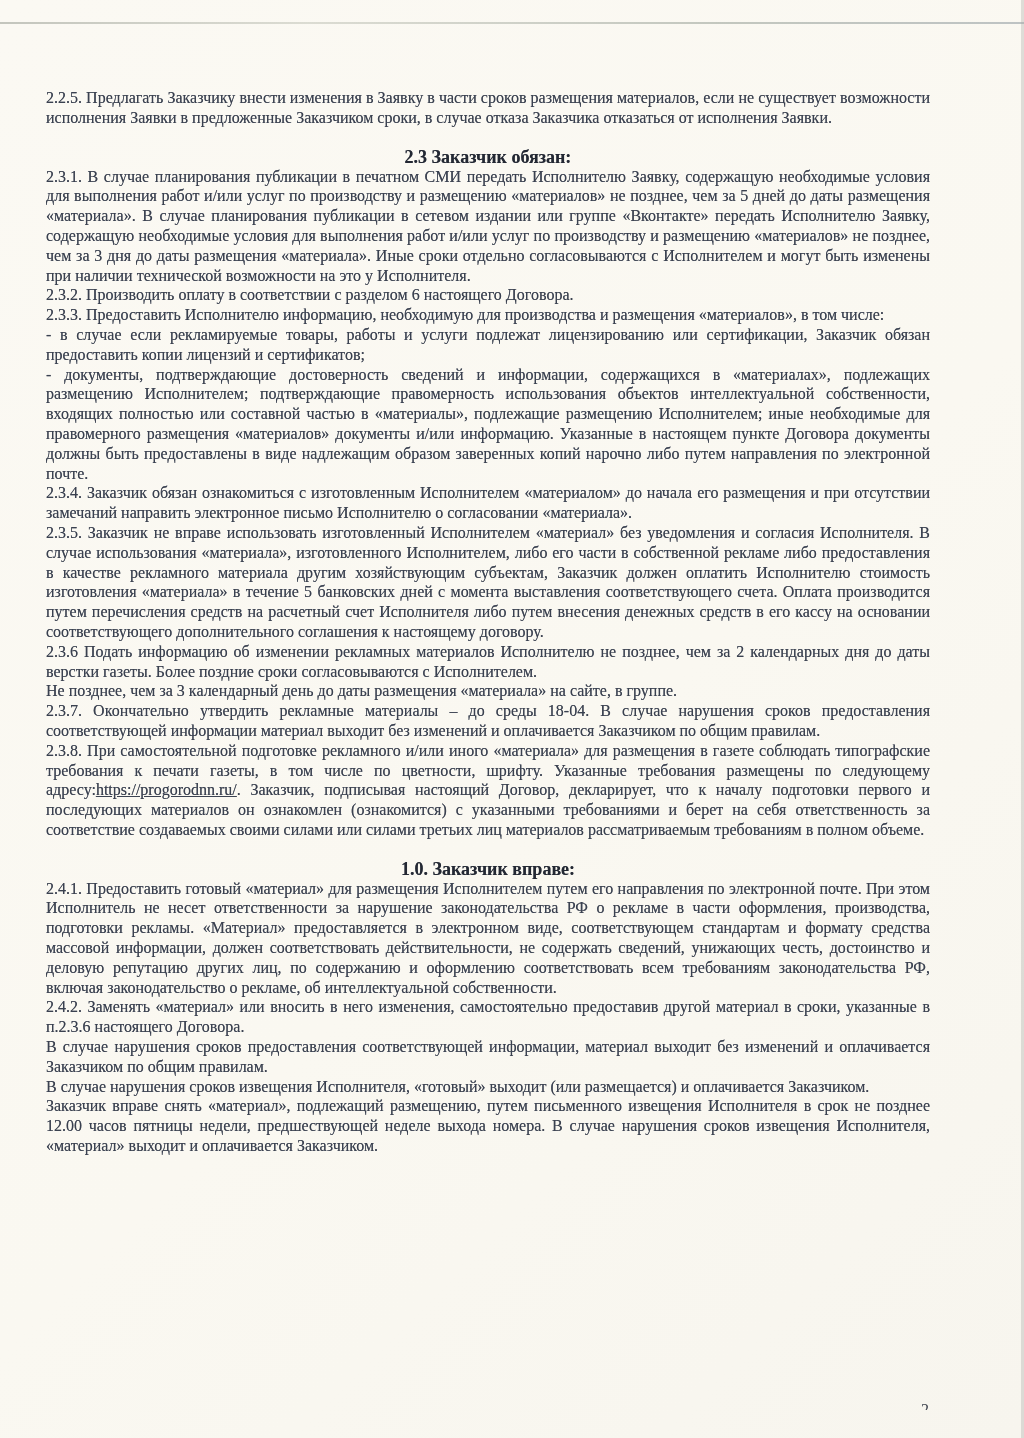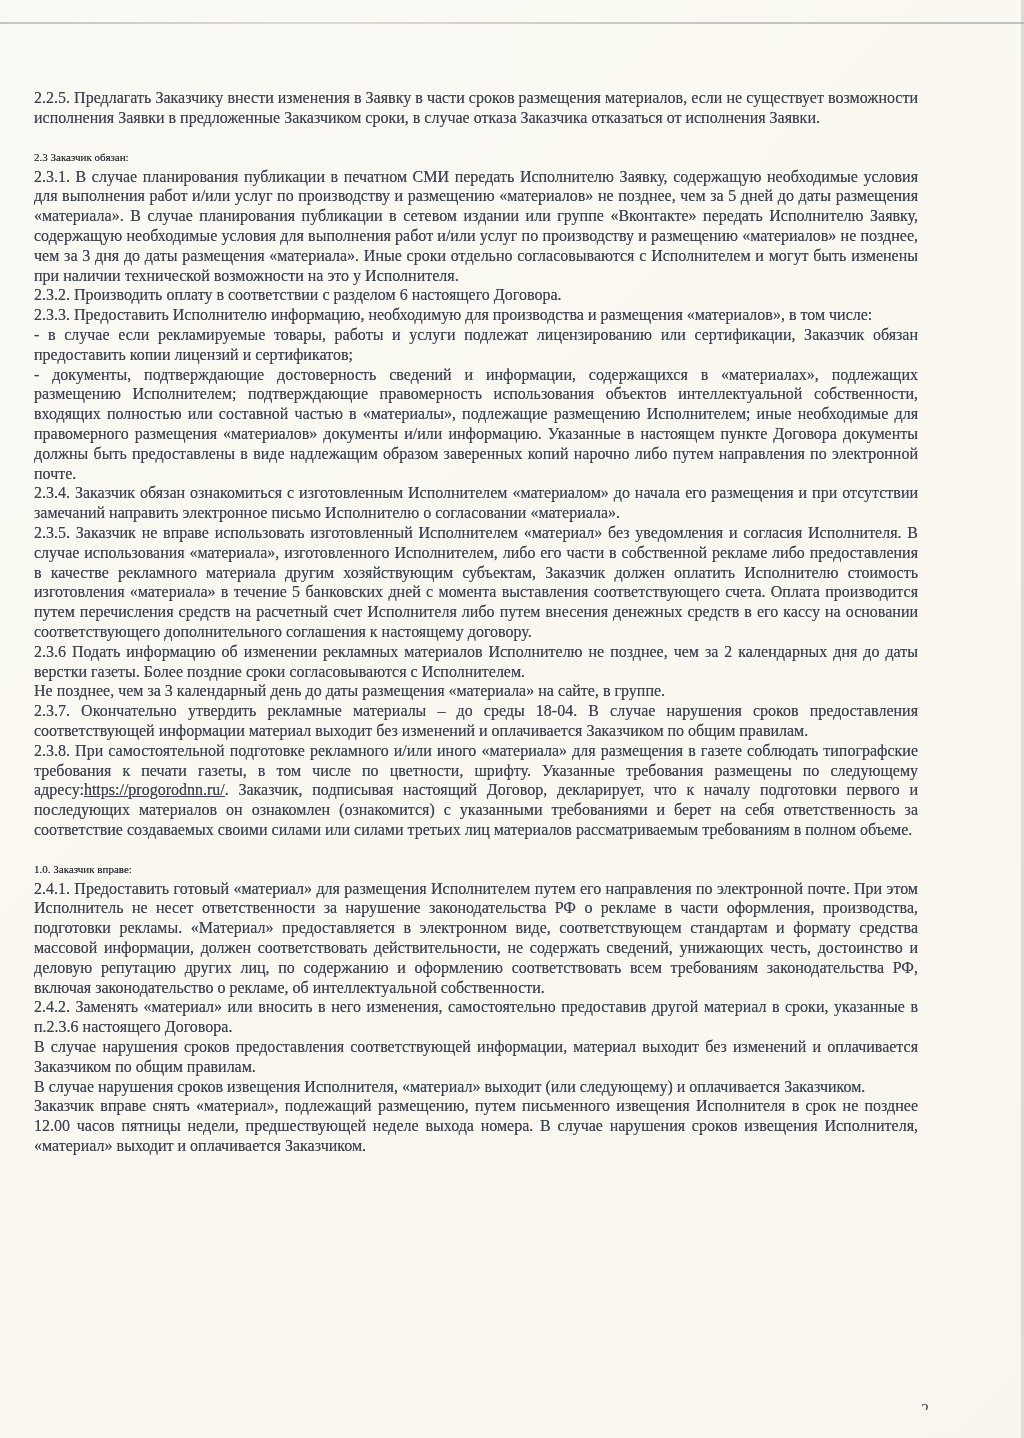--- a/index.html
+++ b/index.html
@@ -33,40 +33,40 @@
     position: absolute;
     right: 0;
     top: 0;
     width: 3px;
     height: 100%;
     background: rgba(170,170,165,.35);
     pointer-events: none;
   }
   .doc {
     position: absolute;
-    left: 34px;
+    left: 46px;
     top: 88px;
     width: 884px;
     color: #3a4150;
     font-size: 16px;
     line-height: 19.8px;
     text-shadow: 0 0 0.6px rgba(58,65,80,.65);
   }
   .doc p.body {
     margin: 0;
     text-align: justify;
     text-align-last: left;
   }
   .doc h2.heading {
     margin: 19px 0 0 0;
-    font-size: 11px;
+    font-size: 18px;
     line-height: 20px;
-    font-weight: normal;
+    font-weight: bold;
     color: #232833;
-    text-align: left;
+    text-align: center;
   }
   .doc a {
     color: inherit;
     text-decoration: underline;
     cursor: pointer;
   }
   .page-number-partial {
     position: absolute;
     left: 921px;
     top: 1401px;
@@ -100,20 +100,20 @@
       <p class="body"><span>2.3.4. Заказчик обязан ознакомиться с изготовленным Исполнителем «материалом» до начала его размещения и при отсутствии замечаний направить электронное письмо Исполнителю о согласовании «материала».</span></p>
       <p class="body"><span>2.3.5. Заказчик не вправе использовать изготовленный Исполнителем «материал» без уведомления и согласия Исполнителя. В случае использования «материала», изготовленного Исполнителем, либо его части в собственной рекламе либо предоставления в качестве рекламного материала другим хозяйствующим субъектам, Заказчик должен оплатить Исполнителю стоимость изготовления «материала» в течение 5 банковских дней с момента выставления соответствующего счета. Оплата производится путем перечисления средств на расчетный счет Исполнителя либо путем внесения денежных средств в его кассу на основании соответствующего дополнительного соглашения к настоящему договору.</span></p>
       <p class="body"><span>2.3.6 Подать информацию об изменении рекламных материалов Исполнителю не позднее, чем за 2 календарных дня до даты верстки газеты. Более поздние сроки согласовываются с Исполнителем.</span></p>
       <p class="body"><span>Не позднее, чем за 3 календарный день до даты размещения «материала» на сайте, в группе.</span></p>
       <p class="body"><span>2.3.7. Окончательно утвердить рекламные материалы – до среды 18-04. В случае нарушения сроков предоставления соответствующей информации материал выходит без изменений и оплачивается Заказчиком по общим правилам.</span></p>
       <p class="body"><span>2.3.8. При самостоятельной подготовке рекламного и/или иного «материала» для размещения в газете соблюдать типографские требования к печати газеты, в том числе по цветности, шрифту. Указанные требования размещены по следующему адресу:</span><a href="#">https://progorodnn.ru/</a><span>. Заказчик, подписывая настоящий Договор, декларирует, что к началу подготовки первого и последующих материалов он ознакомлен (ознакомится) с указанными требованиями и берет на себя ответственность за соответствие создаваемых своими силами или силами третьих лиц материалов рассматриваемым требованиям в полном объеме.</span></p>
       <h2 class="heading"><span>1.0. Заказчик вправе:</span></h2>
       <p class="body"><span>2.4.1. Предоставить готовый «материал» для размещения Исполнителем путем его направления по электронной почте. При этом Исполнитель не несет ответственности за нарушение законодательства РФ о рекламе в части оформления, производства, подготовки рекламы. «Материал» предоставляется в электронном виде, соответствующем стандартам и формату средства массовой информации, должен соответствовать действительности, не содержать сведений, унижающих честь, достоинство и деловую репутацию других лиц, по содержанию и оформлению соответствовать всем требованиям законодательства РФ, включая законодательство о рекламе, об интеллектуальной собственности.</span></p>
       <p class="body"><span>2.4.2. Заменять «материал» или вносить в него изменения, самостоятельно предоставив другой материал в сроки, указанные в п.2.3.6 настоящего Договора.</span></p>
       <p class="body"><span>В случае нарушения сроков предоставления соответствующей информации, материал выходит без изменений и оплачивается Заказчиком по общим правилам.</span></p>
-      <p class="body"><span>В случае нарушения сроков извещения Исполнителя, «материал» выходит (или следующему) и оплачивается Заказчиком.</span></p>
+      <p class="body"><span>В случае нарушения сроков извещения Исполнителя, «готовый» выходит (или размещается) и оплачивается Заказчиком.</span></p>
       <p class="body"><span>Заказчик вправе снять «материал», подлежащий размещению, путем письменного извещения Исполнителя в срок не позднее 12.00 часов пятницы недели, предшествующей неделе выхода номера. В случае нарушения сроков извещения Исполнителя, «материал» выходит и оплачивается Заказчиком.</span></p>
     </div>
 
   <div class="page-number-partial">
     <span>2</span>
   </div>
 </div>
 
 </body></html>

